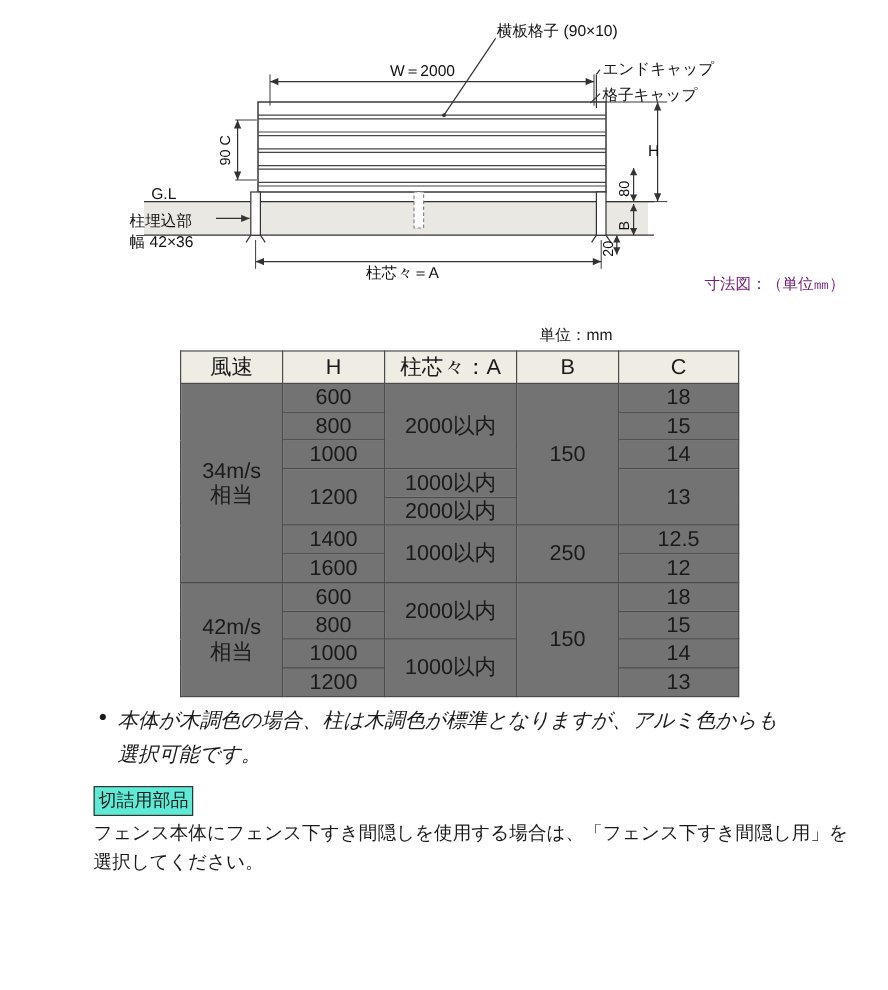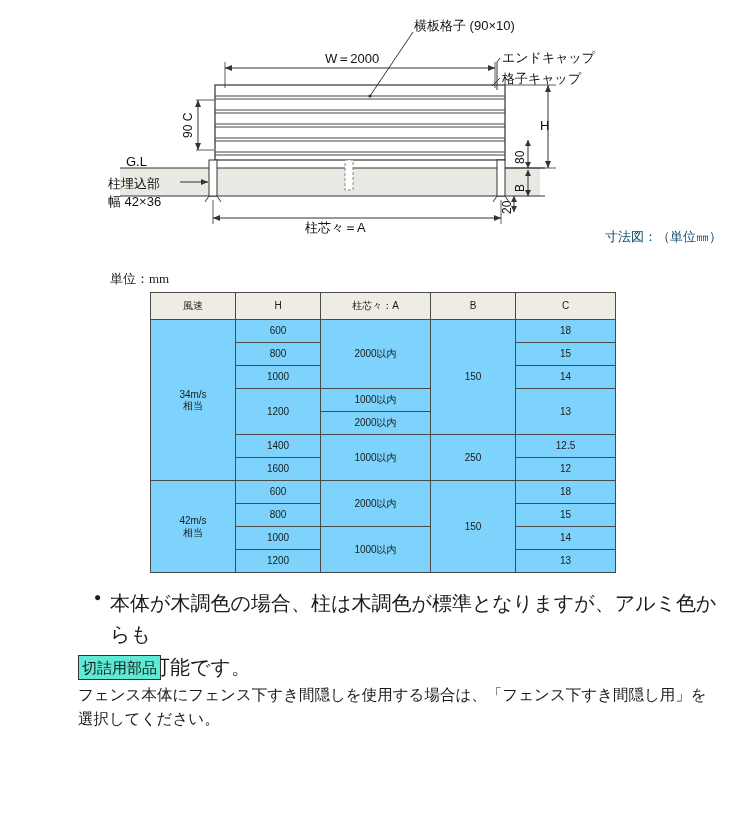--- a/index.html
+++ b/index.html
@@ -32,79 +32,79 @@
     font-size: 13px;
     fill: #111;
   }
   .dim-label-sm {
     font-family: "Liberation Sans", sans-serif;
     font-size: 12px;
     fill: #111;
   }
   .unit-note {
     position: absolute;
-    right: 18px;
+    right: 36px;
     top: 228px;
     font-size: 13px;
-    color: #0c4a6e;
+    color: #701a75;
   }
 
   
   #unit-line {
     position: absolute;
     left: 0;
     top: 270px;
     width: 740px;
-    text-align: left;
+    text-align: center;
     font-size: 13px;
-    font-family: Liberation Serif, serif;
   }
   #unit-line span {
     position: relative;
     left: 110px;
   }
   #spec-table-wrap {
     position: absolute;
     left: 150px;
     top: 292px;
     width: 440px;
   }
   table.spec {
     border-collapse: collapse;
     width: 440px;
-    font-size: 10px;
+    font-size: 18px;
     table-layout: fixed;
   }
   table.spec th, table.spec td {
     border: 1px solid #4a4a4a;
     text-align: center;
     padding: 1px 2px;
     height: 20px;
     line-height: 1.15;
-    background: #7dd3fc;
+    background: #737373;
   }
   table.spec thead th {
     background: #efece4;
     font-weight: normal;
     height: 24px;
   }
   .col-wind { width: 80px; }
   .col-h { width: 80px; }
   .col-a { width: 105px; }
   .col-b { width: 80px; }
   .col-c { width: 95px; }
 
   
   #notes {
     position: absolute;
-    left: 94px;
+    left: 82px;
     top: 588px;
     width: 630px;
-    font-size: 20px;
+    font-size: 17px;
     line-height: 1.55;
+    font-style: italic;
   }
   .bullet-item {
     position: relative;
     padding-left: 16px;
     margin-bottom: 2px;
   }
   .bullet-item::before {
     content: "\25CF";
     position: absolute;
     left: 0;

